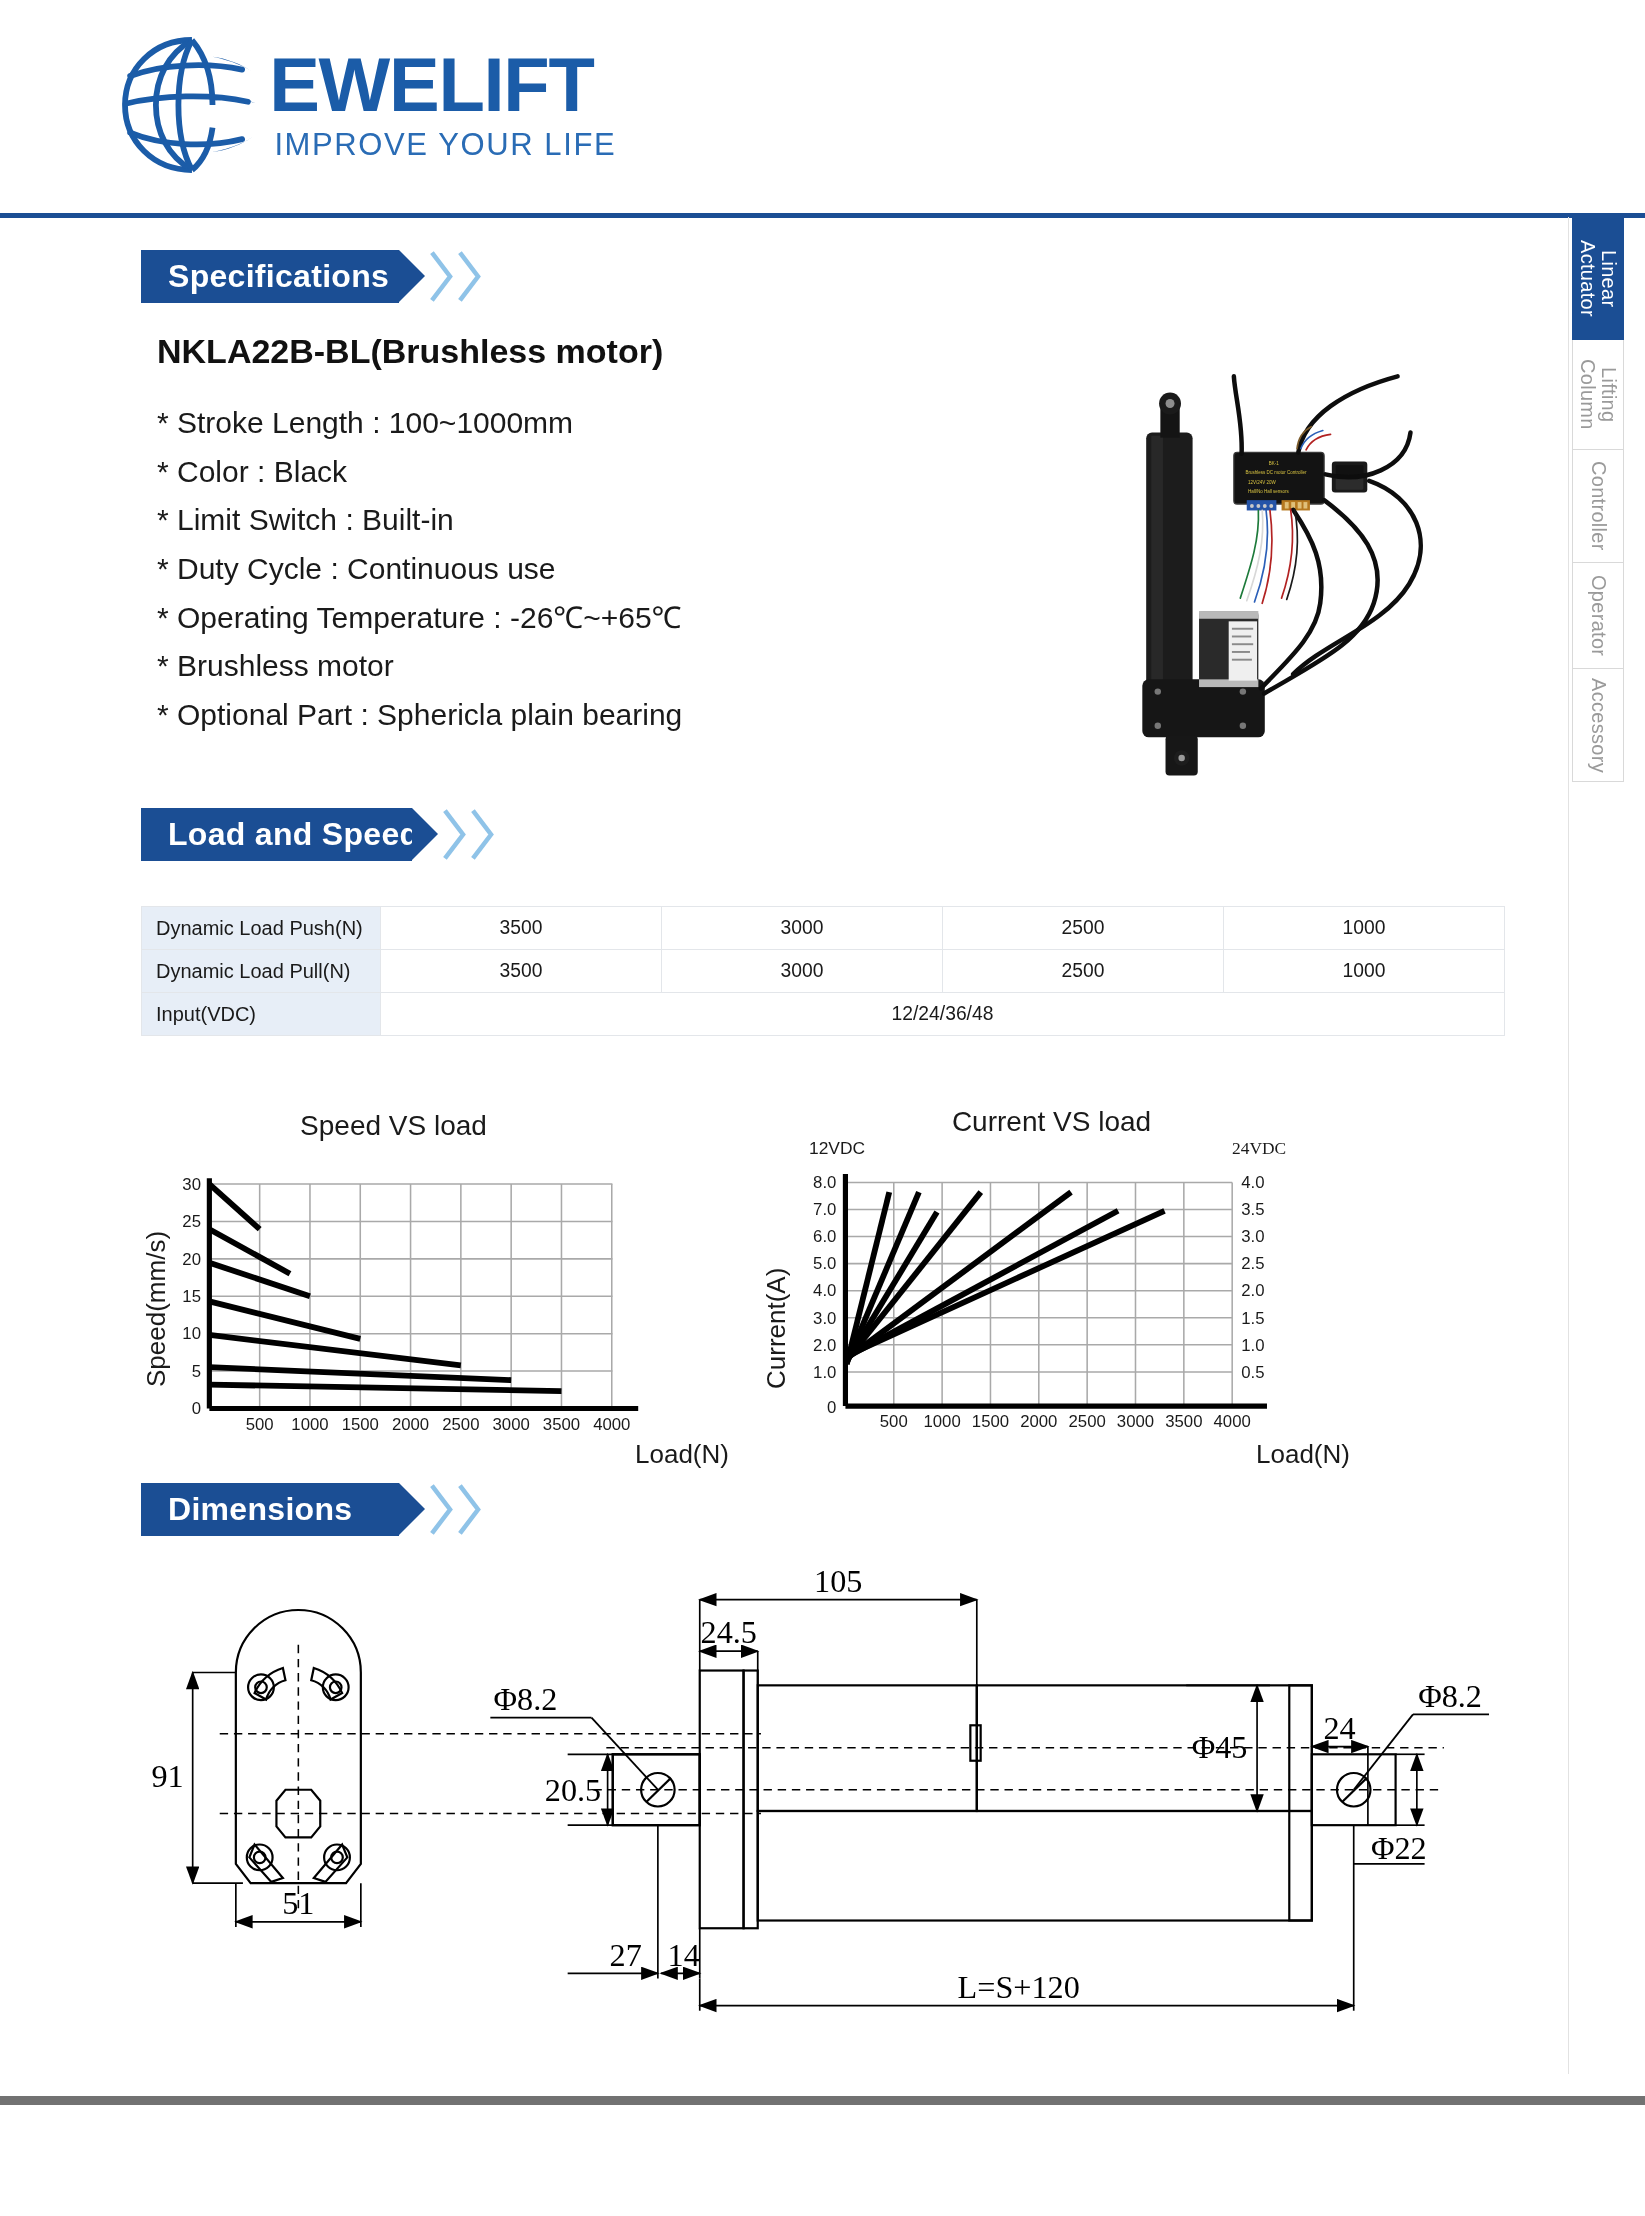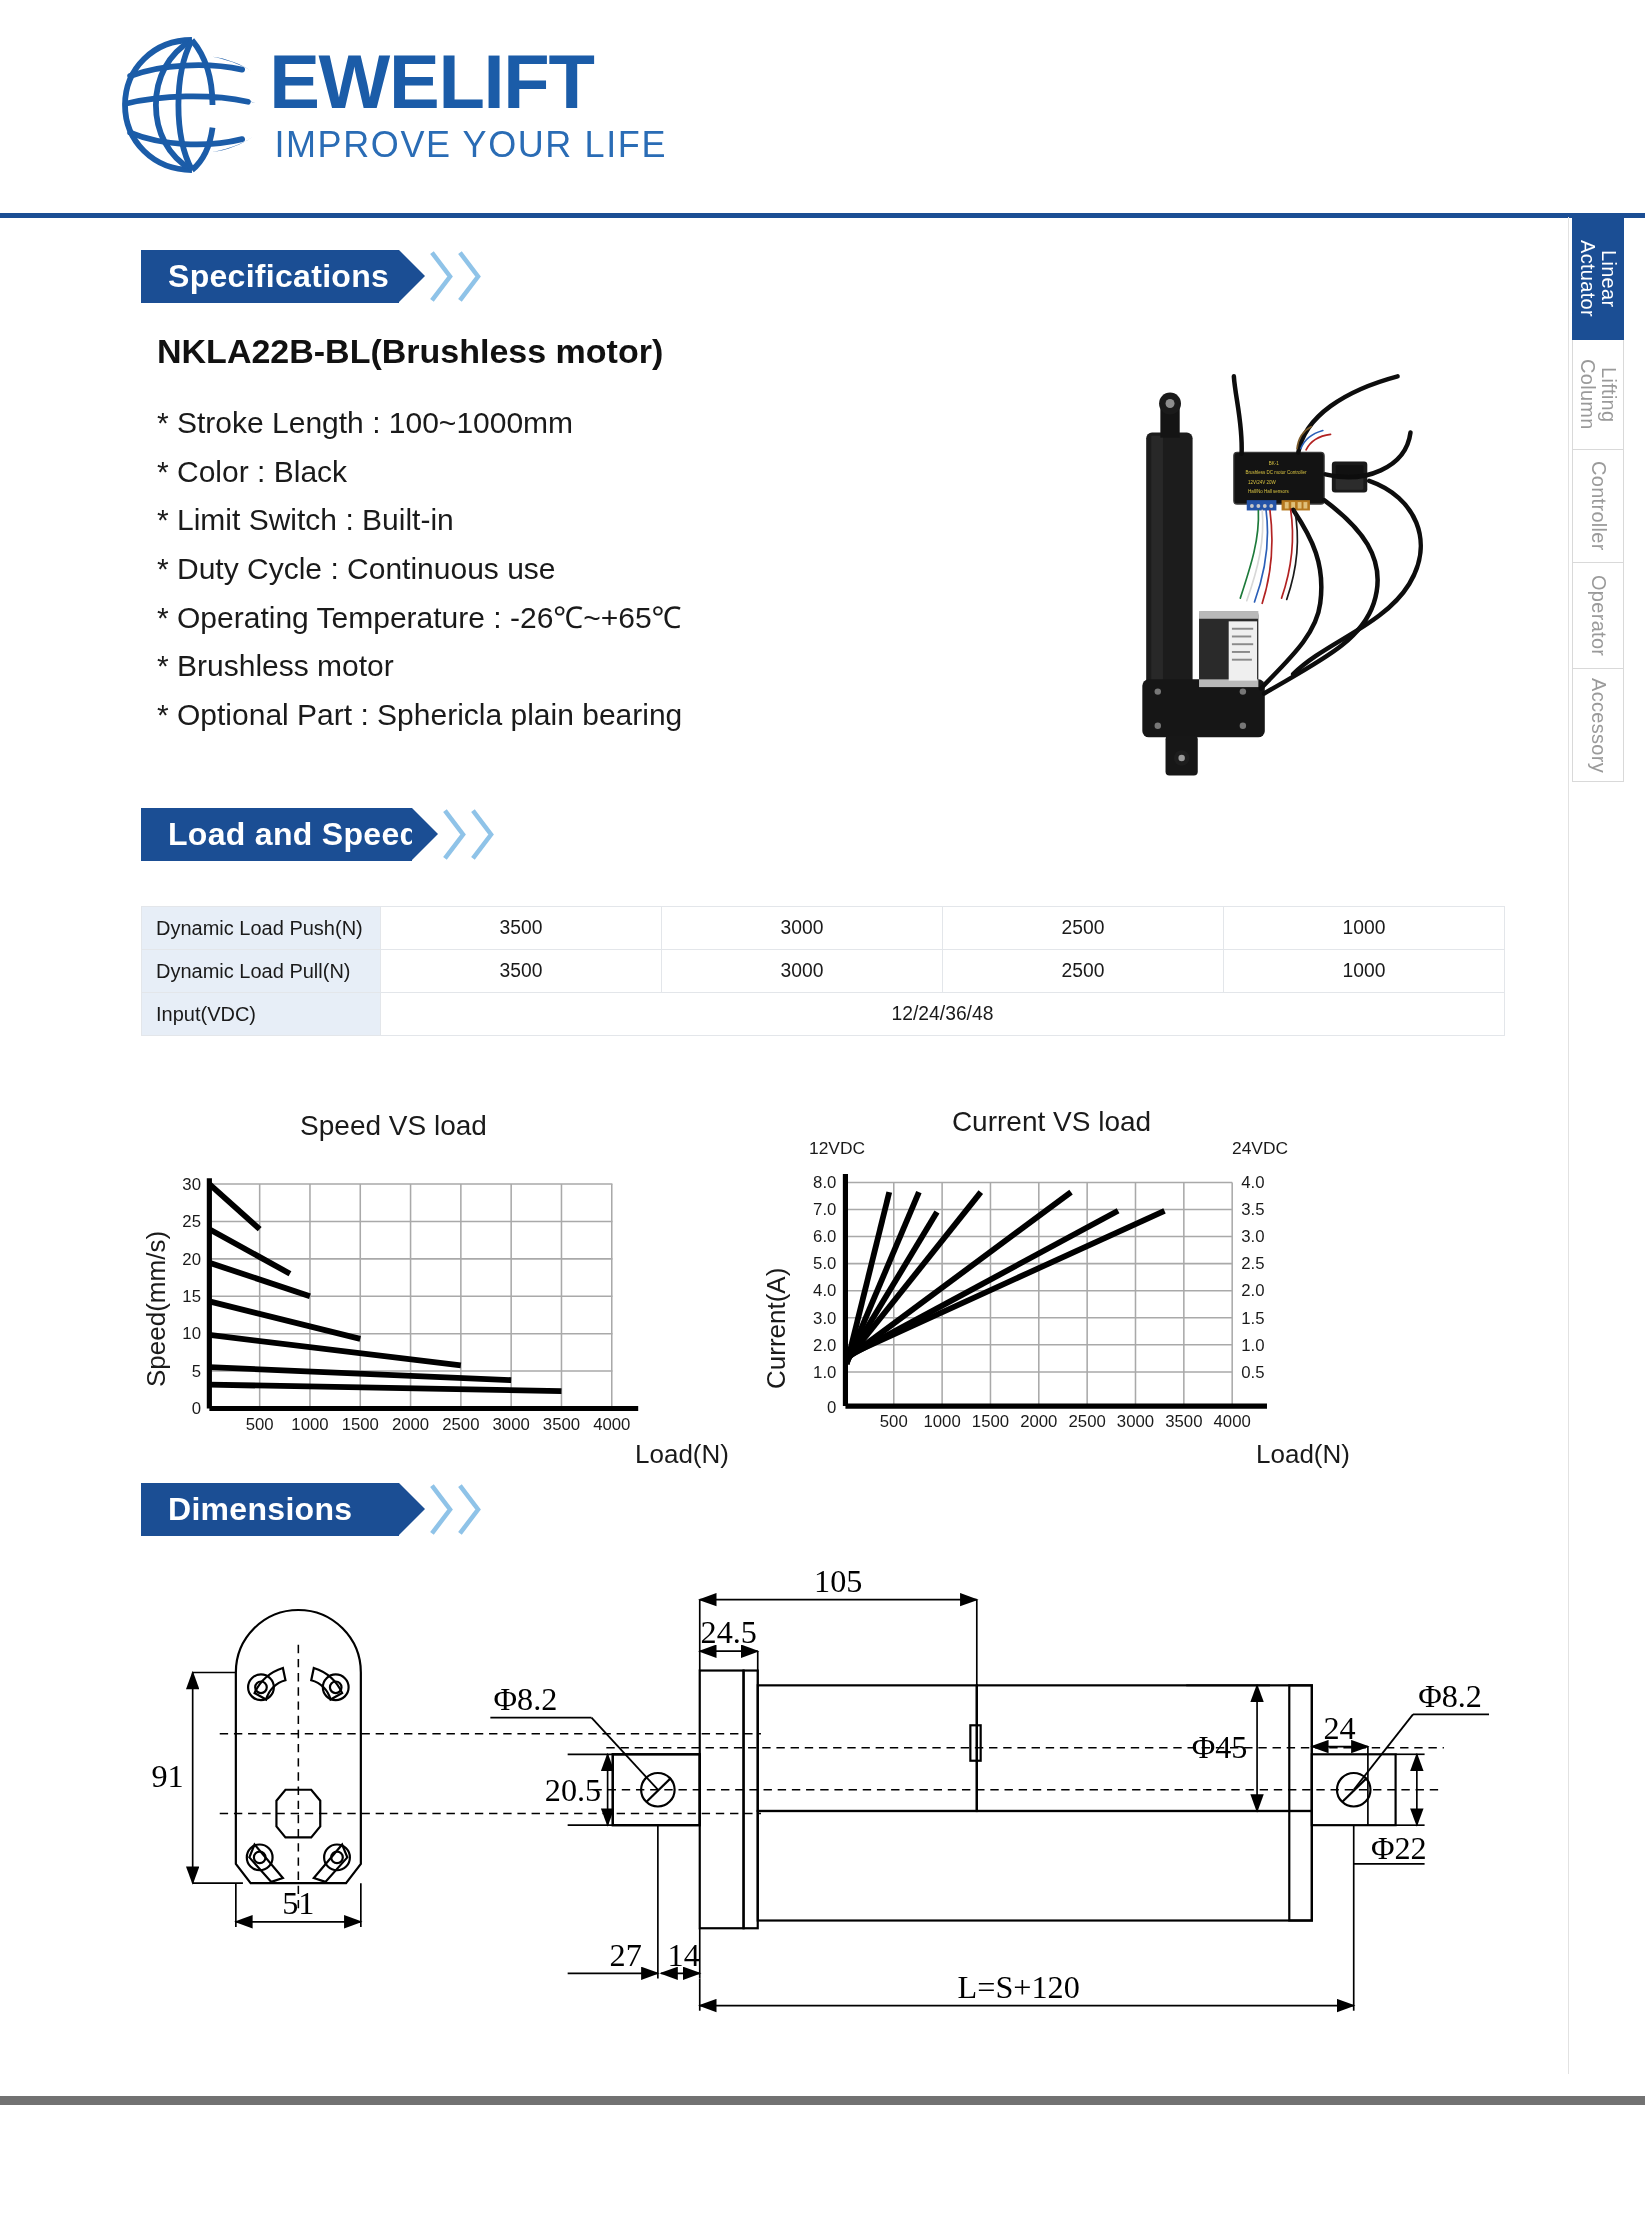--- a/index.html
+++ b/index.html
@@ -15,21 +15,21 @@
   
   #header { position:absolute; left:0; top:0; width:1524px; height:216px; }
   #logo-wrap { position:absolute; left:116px; top:31px; display:flex; align-items:center; }
   #logo-globe { width:148px; height:148px; }
   #logo-text-block { margin-left:5.2px; }
   #brand-name {
     font-size:76px; font-weight:700; color:#1B5CA8; line-height:1;
     letter-spacing:-1.3px;
   }
   #brand-tagline {
-    font-size:36px; color:#2A6CB5; letter-spacing:1.6px; margin-top:3.9px;
+    font-size:31px; color:#2A6CB5; letter-spacing:1.6px; margin-top:3.9px;
     padding-left:5.2px;
   }
   #header-rule {
     position:absolute; left:0; top:213px; width:1645px; height:4.5px;
     background:#1B4E94;
   }
 
   
   #tab-strip {
     position:absolute; left:1572px; top:217px; width:52px; height:567px;
@@ -319,21 +319,21 @@
 <div class="chart-title" style="left:213px; top:1110px; width:361px;">Speed VS load</div>
 <div class="chart-title" style="left:871px; top:1106px; width:361px;">Current VS load</div>
 
 <div class="axis-title vertical" style="left:141px; top:1174px; height:213px;">Speed(mm/s)</div>
 <div class="axis-title vertical" style="left:761px; top:1196px; height:193px;">Current(A)</div>
 
 <div class="axis-title" style="left:635px; top:1439px;">Load(N)</div>
 <div class="axis-title" style="left:1256px; top:1439px;">Load(N)</div>
 
 <div class="vdc-label" style="left:809px; top:1138px;">12VDC</div>
-<div class="vdc-label" style="left:1232px; top:1138px;">24VDC</div>
+<div class="vdc-label" style="left:1232px; top:1138px;font-family:Liberation Serif, serif;">24VDC</div>
 
 <svg style="position:absolute; left:161px; top:1164px;" width="503" height="271" viewBox="0 0 780 420">
 
   <g font-family="Liberation Sans, sans-serif" font-size="26" fill="#1a1a1a" text-anchor="end">
     <text x="62" y="40">30</text>
     <text x="62" y="98">25</text>
     <text x="62" y="156">20</text>
     <text x="62" y="214">15</text>
     <text x="62" y="272">10</text>
     <text x="62" y="330">5</text>

